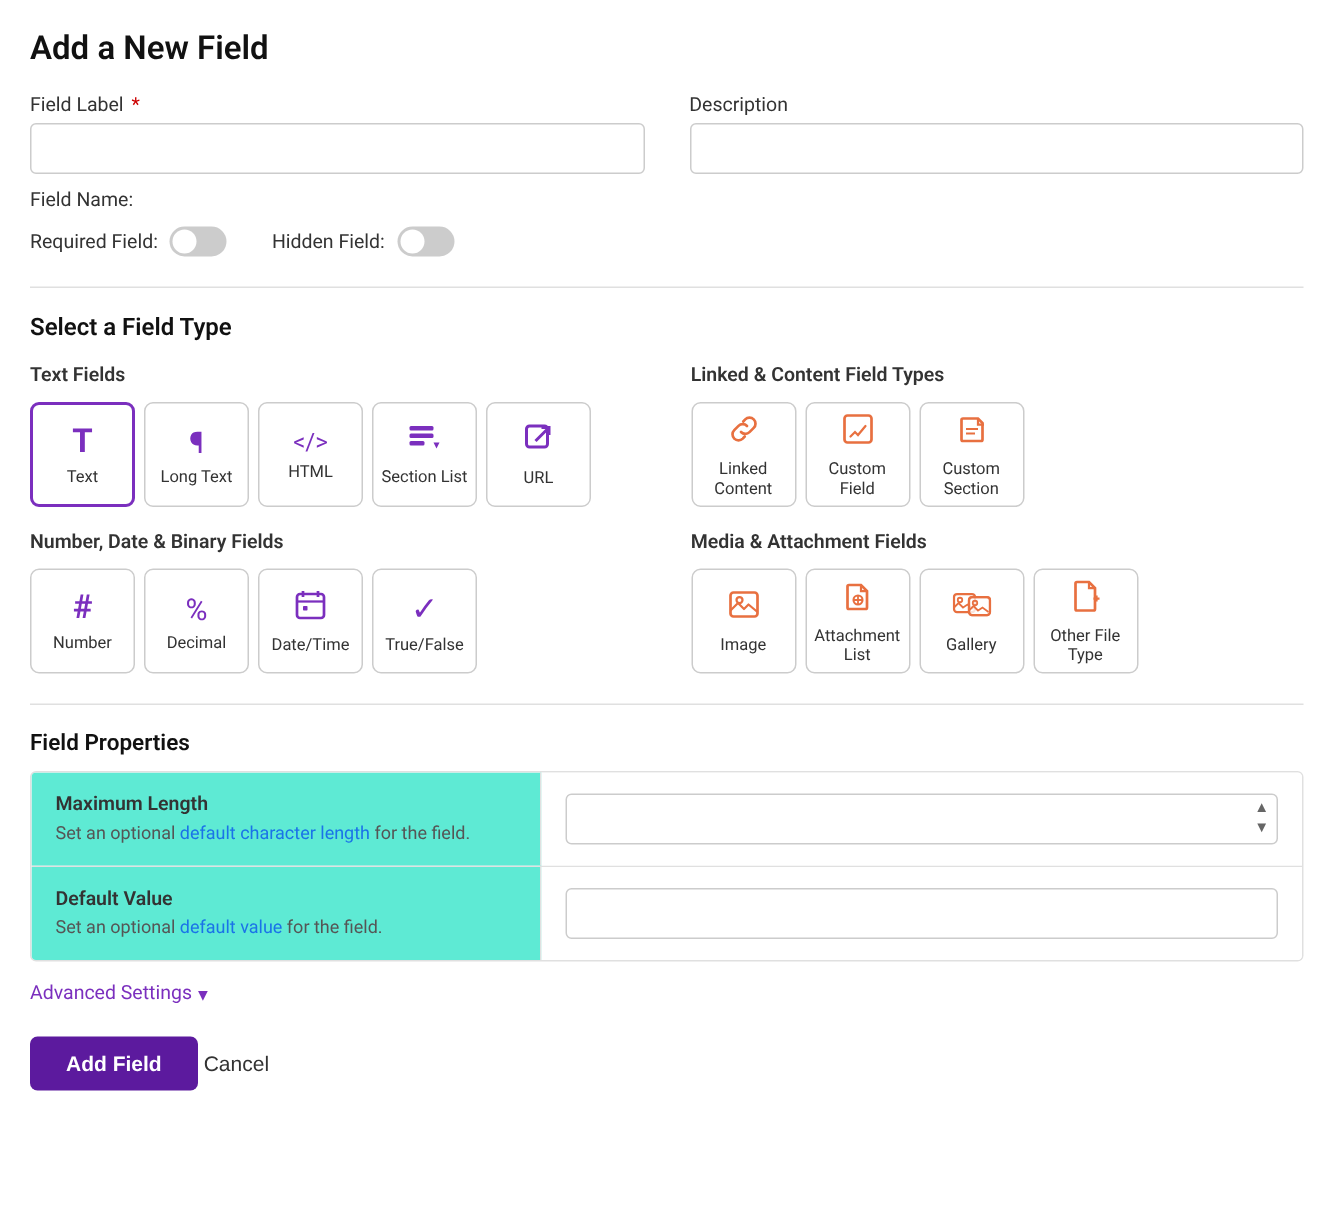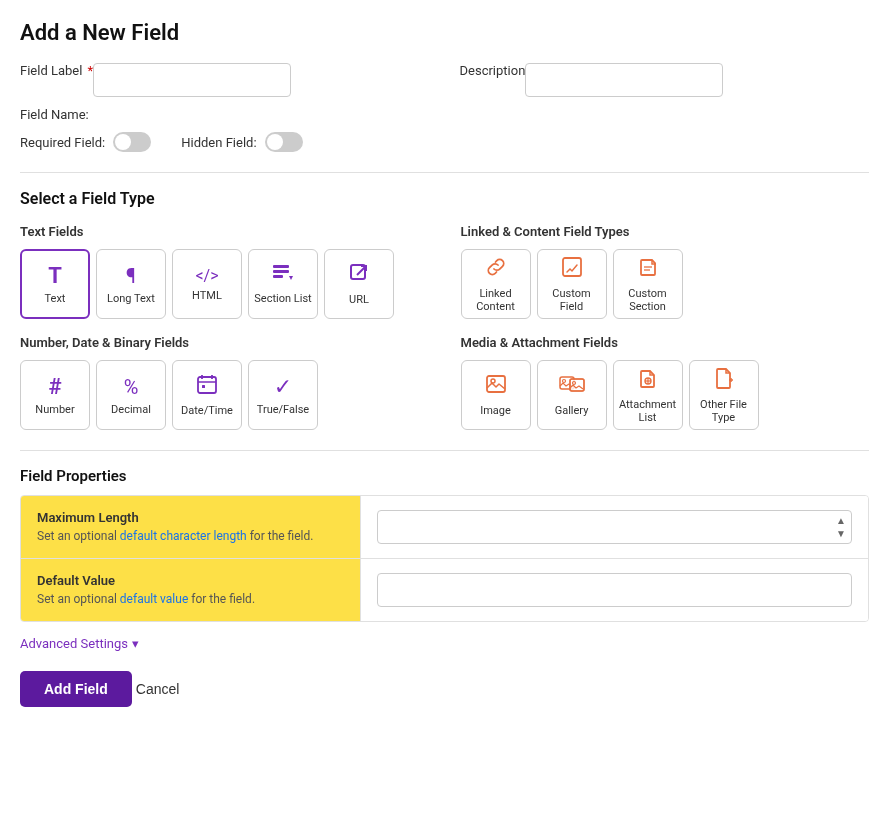--- a/index.html
+++ b/index.html
@@ -16,21 +16,21 @@
       margin-bottom: 18px;
       color: #111;
     }
     .form-row {
       display: flex;
       gap: 30px;
       margin-bottom: 10px;
     }
     .form-group {
       display: flex;
-      flex-direction: row;
+      flex-direction: column;
       flex: 1;
     }
     .form-group label {
       font-size: 13px;
       margin-bottom: 4px;
       color: #333;
     }
     .form-group label .required {
       color: #c00;
       margin-left: 2px;
@@ -159,21 +159,21 @@
     .property-row {
       display: flex;
       border-bottom: 1px solid #e0e0e0;
     }
     .property-row:last-child {
       border-bottom: none;
     }
     .property-label-cell {
       width: 340px;
       min-width: 340px;
-      background: #fde047;
+      background: #5eead4;
       padding: 14px 16px;
       border-right: 1px solid #e0e0e0;
     }
     .property-label-title {
       font-size: 13px;
       font-weight: 600;
       color: #333;
       margin-bottom: 4px;
     }
     .property-label-desc {
@@ -426,49 +426,49 @@
                 <rect x="2" y="3" width="18" height="16" rx="2" stroke="#e87040" stroke-width="1.8" fill="none"></rect>
                 <circle cx="8" cy="8" r="2" stroke="#e87040" stroke-width="1.5" fill="none"></circle>
                 <path d="M2 15l5-5 4 4 3-3 6 5" stroke="#e87040" stroke-width="1.5" fill="none" stroke-linejoin="round"></path>
               </svg>
             </span>
             <span>Image</span>
           </div>
 
           <div class="field-type-btn">
             <span class="icon">
+              <svg width="22" height="22" viewBox="0 0 22 22" fill="none" xmlns="http://www.w3.org/2000/svg">
+                <path d="M5 4h8l4 4v11a1 1 0 0 1-1 1H5a1 1 0 0 1-1-1V5a1 1 0 0 1 1-1z" stroke="#e87040" stroke-width="1.8" fill="none"></path>
+                <path d="M13 4v4h4" stroke="#e87040" stroke-width="1.5" fill="none"></path>
+                <circle cx="11" cy="14" r="3" stroke="#e87040" stroke-width="1.4" fill="none"></circle>
+                <line x1="11" y1="11" x2="11" y2="17" stroke="#e87040" stroke-width="1.2"></line>
+                <path d="M8 14h6" stroke="#e87040" stroke-width="1.2"></path>
+              </svg>
+            </span>
+            <span>Attachment List</span>
+          </div>
+
+          <div class="field-type-btn">
+            <span class="icon">
               <svg width="26" height="22" viewBox="0 0 26 22" fill="none" xmlns="http://www.w3.org/2000/svg">
                 <rect x="1" y="4" width="14" height="12" rx="2" stroke="#e87040" stroke-width="1.5" fill="none"></rect>
                 <circle cx="5" cy="8" r="1.5" stroke="#e87040" stroke-width="1.2" fill="none"></circle>
                 <path d="M1 13l3-3 3 3 3-2 4 3" stroke="#e87040" stroke-width="1.2" fill="none"></path>
                 <rect x="11" y="6" width="14" height="12" rx="2" stroke="#e87040" stroke-width="1.5" fill="white" opacity="0.8"></rect>
                 <rect x="11" y="6" width="14" height="12" rx="2" stroke="#e87040" stroke-width="1.5" fill="none"></rect>
                 <circle cx="15" cy="10" r="1.5" stroke="#e87040" stroke-width="1.2" fill="none"></circle>
                 <path d="M11 15l3-3 3 3 3-2 4 3" stroke="#e87040" stroke-width="1.2" fill="none"></path>
               </svg>
             </span>
             <span>Gallery</span>
           </div>
 
           <div class="field-type-btn">
             <span class="icon">
               <svg width="22" height="22" viewBox="0 0 22 22" fill="none" xmlns="http://www.w3.org/2000/svg">
-                <path d="M5 4h8l4 4v11a1 1 0 0 1-1 1H5a1 1 0 0 1-1-1V5a1 1 0 0 1 1-1z" stroke="#e87040" stroke-width="1.8" fill="none"></path>
-                <path d="M13 4v4h4" stroke="#e87040" stroke-width="1.5" fill="none"></path>
-                <circle cx="11" cy="14" r="3" stroke="#e87040" stroke-width="1.4" fill="none"></circle>
-                <line x1="11" y1="11" x2="11" y2="17" stroke="#e87040" stroke-width="1.2"></line>
-                <path d="M8 14h6" stroke="#e87040" stroke-width="1.2"></path>
-              </svg>
-            </span>
-            <span>Attachment List</span>
-          </div>
-
-          <div class="field-type-btn">
-            <span class="icon">
-              <svg width="22" height="22" viewBox="0 0 22 22" fill="none" xmlns="http://www.w3.org/2000/svg">
                 <path d="M5 2h8l4 4v14a1 1 0 0 1-1 1H5a1 1 0 0 1-1-1V3a1 1 0 0 1 1-1z" stroke="#e87040" stroke-width="1.8" fill="none"></path>
                 <path d="M13 2v4h4" stroke="#e87040" stroke-width="1.5" fill="none"></path>
                 <line x1="16" y1="13" x2="20" y2="13" stroke="#e87040" stroke-width="1.5"></line>
                 <line x1="18" y1="11" x2="18" y2="15" stroke="#e87040" stroke-width="1.5"></line>
               </svg>
             </span>
             <span>Other File Type</span>
           </div>
         </div>
       </div>

